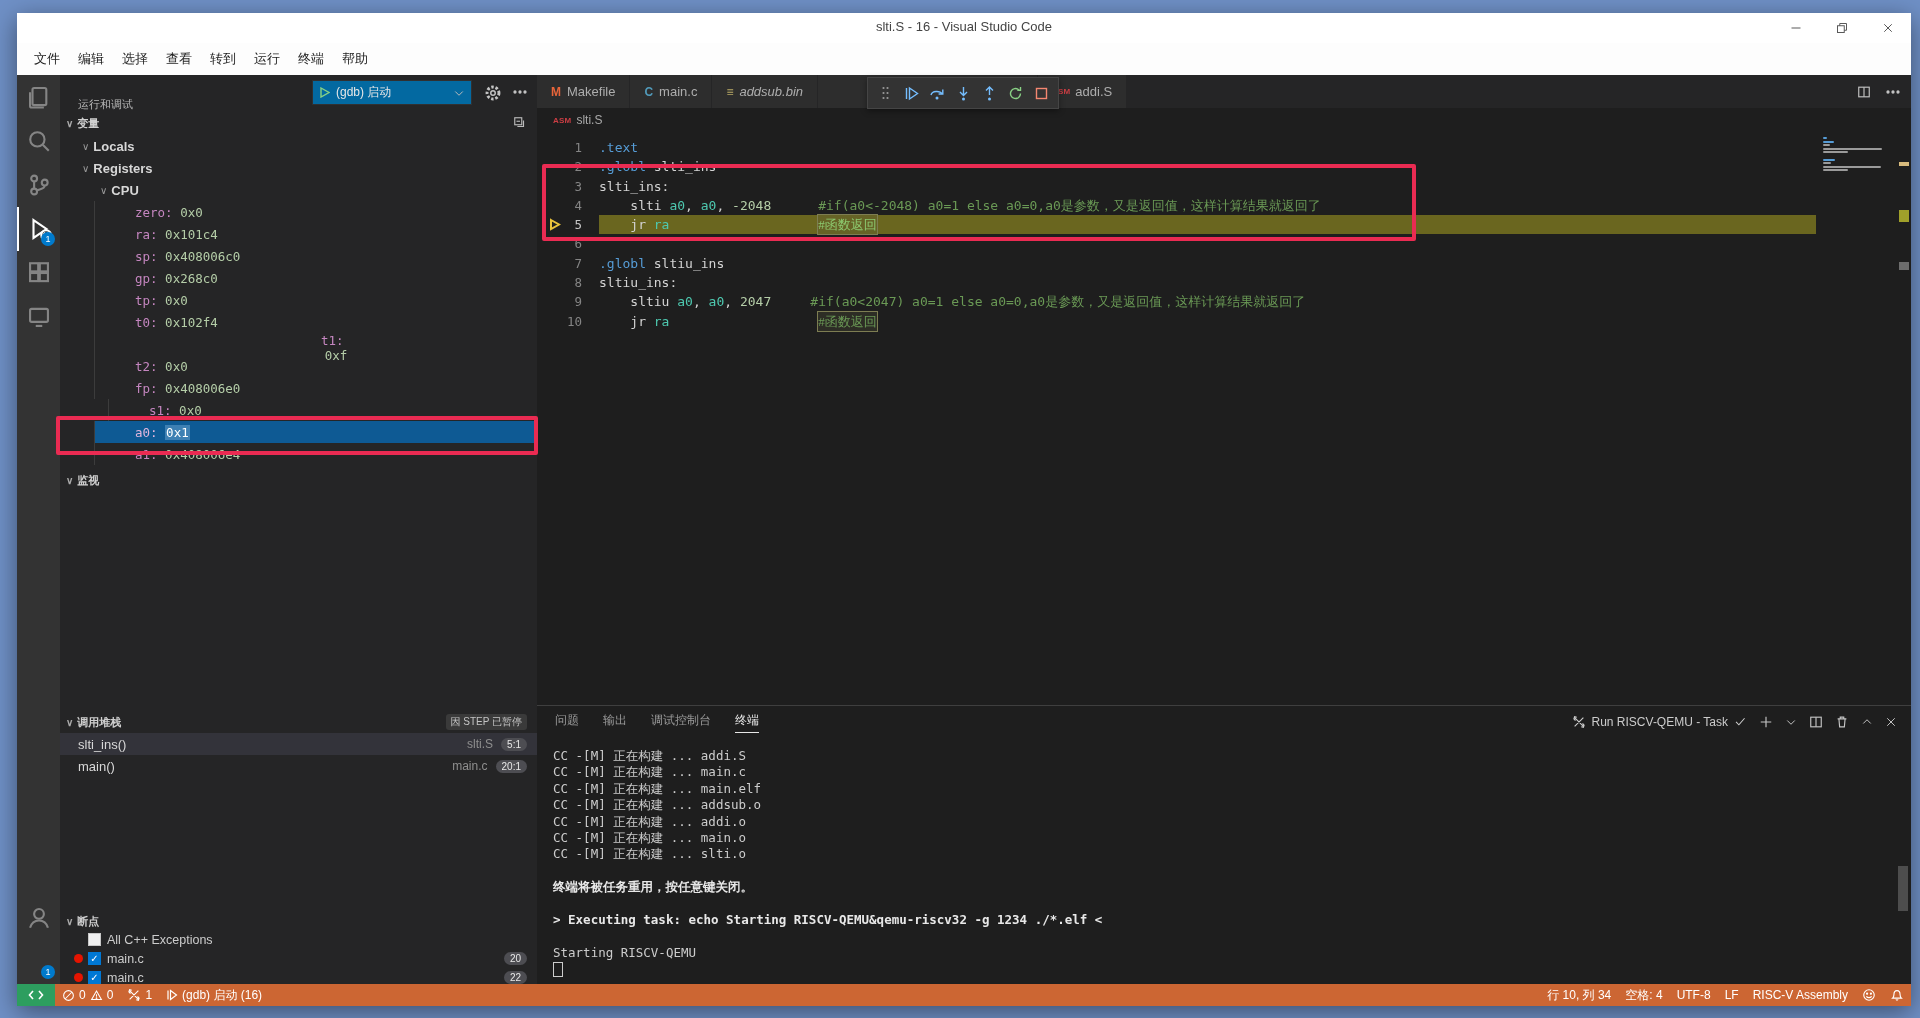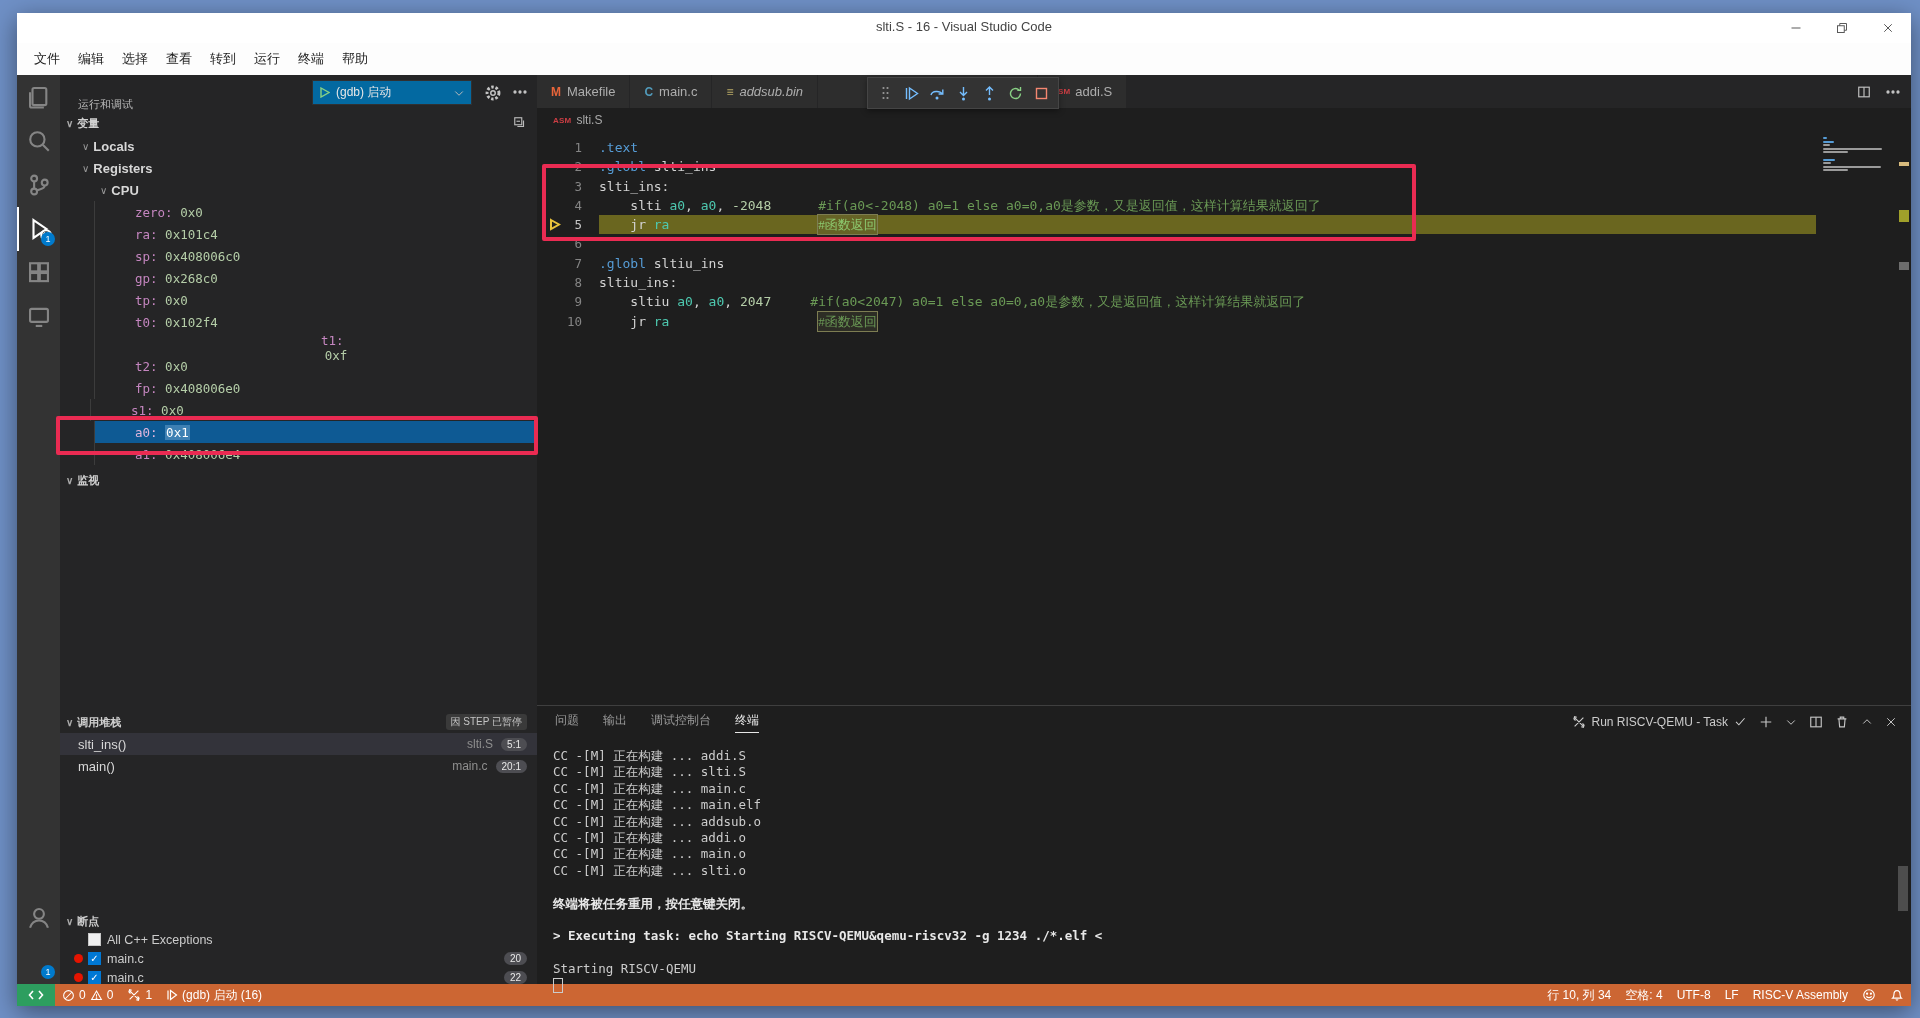--- a/index.html
+++ b/index.html
@@ -270,21 +270,21 @@
           <div class="trow lvl2"><span class="tc">∨</span><b>CPU</b></div>
           <div class="trow lvl3 reg-line" style="border-left: 1px solid rgb(60, 60, 60); padding-left: 40px;"><span class="reg-name">zero: </span><span class="reg-val">0x0</span></div>
           <div class="trow lvl3 reg-line" style="margin-left: 34px; border-left: 1px solid rgb(60, 60, 60); padding-left: 40px;"><span class="reg-name">ra: </span><span class="reg-val">0x101c4</span></div>
           <div class="trow lvl3 reg-line" style="margin-left: 34px; border-left: 1px solid rgb(60, 60, 60); padding-left: 40px;"><span class="reg-name">sp: </span><span class="reg-val">0x408006c0</span></div>
           <div class="trow lvl3 reg-line" style="margin-left: 34px; border-left: 1px solid rgb(60, 60, 60); padding-left: 40px;"><span class="reg-name">gp: </span><span class="reg-val">0x268c0</span></div>
           <div class="trow lvl3 reg-line" style="margin-left: 34px; border-left: 1px solid rgb(60, 60, 60); padding-left: 40px;"><span class="reg-name">tp: </span><span class="reg-val">0x0</span></div>
           <div class="trow lvl3 reg-line" style="margin-left: 34px; border-left: 1px solid rgb(60, 60, 60); padding-left: 40px;"><span class="reg-name">t0: </span><span class="reg-val">0x102f4</span></div>
           <div class="trow lvl3 reg-line" style="margin-left: 34px; border-left: 1px solid rgb(60, 60, 60); padding-left: 40px; flex-direction: column;"><span class="reg-name">t1: </span><span class="reg-val">0xf</span></div>
           <div class="trow lvl3 reg-line" style="border-left: 1px solid rgb(60, 60, 60); padding-left: 40px;"><span class="reg-name">t2: </span><span class="reg-val">0x0</span></div>
           <div class="trow lvl3 reg-line" style="margin-left: 34px; border-left: 1px solid rgb(60, 60, 60); padding-left: 40px;"><span class="reg-name">fp: </span><span class="reg-val">0x408006e0</span></div>
-          <div class="trow lvl3 reg-line" style="margin-left: 30px; border-left: 1px solid rgb(60, 60, 60); padding-left: 40px;"><span class="reg-name">s1: </span><span class="reg-val">0x0</span></div>
+          <div class="trow lvl3 reg-line" style="margin-left: 48px; border-left: 1px solid rgb(60, 60, 60); padding-left: 40px;"><span class="reg-name">s1: </span><span class="reg-val">0x0</span></div>
           <div class="trow lvl3 reg-line selected" style="margin-left: 34px; border-left: 1px solid rgb(60, 60, 60); padding-left: 40px;"><span class="reg-name">a0: </span><span class="reg-val val-hl">0x1</span></div>
           <div class="trow lvl3 reg-line" style="margin-left: 34px; border-left: 1px solid rgb(60, 60, 60); padding-left: 40px;"><span class="reg-name">a1: </span><span class="reg-val">0x408006e4</span></div>
         </div>
 
       <div class="section-head" style="top:394px;">
         <span class="sc">∨</span>
         <span>监视</span>
       </div>
 
       <div class="section-head" style="top:636px;">
@@ -503,21 +503,20 @@
             <span><span><svg width="12" height="12" viewBox="0 0 16 16" fill="none" stroke="currentColor" stroke-width="1.3">
                     <path d="M3 10l5-5 5 5"></path>
                   </svg></span></span>
             <span><span><svg width="12" height="12" viewBox="0 0 16 16" fill="none" stroke="currentColor" stroke-width="1.3">
                     <path d="M3 3l10 10M13 3L3 13"></path>
                   </svg></span></span>
           </div>
         </div>
         <div class="term" id="terminal">
             <div class="tl">CC -[M] 正在构建 ... addi.S</div>
-            <div class="tl">CC -[M] 正在构建 ... slti.S</div>
             <div class="tl">CC -[M] 正在构建 ... main.c</div>
             <div class="tl">CC -[M] 正在构建 ... main.elf</div>
             <div class="tl">CC -[M] 正在构建 ... addsub.o</div>
             <div class="tl">CC -[M] 正在构建 ... addi.o</div>
             <div class="tl">CC -[M] 正在构建 ... main.o</div>
             <div class="tl">CC -[M] 正在构建 ... slti.o</div>
             <div class="tl">&nbsp;</div>
             <div class="tl b">终端将被任务重用，按任意键关闭。</div>
             <div class="tl">&nbsp;</div>
             <div class="tl b">&gt; Executing task: echo Starting RISCV-QEMU&amp;qemu-riscv32 -g 1234 ./*.elf &lt;</div>

